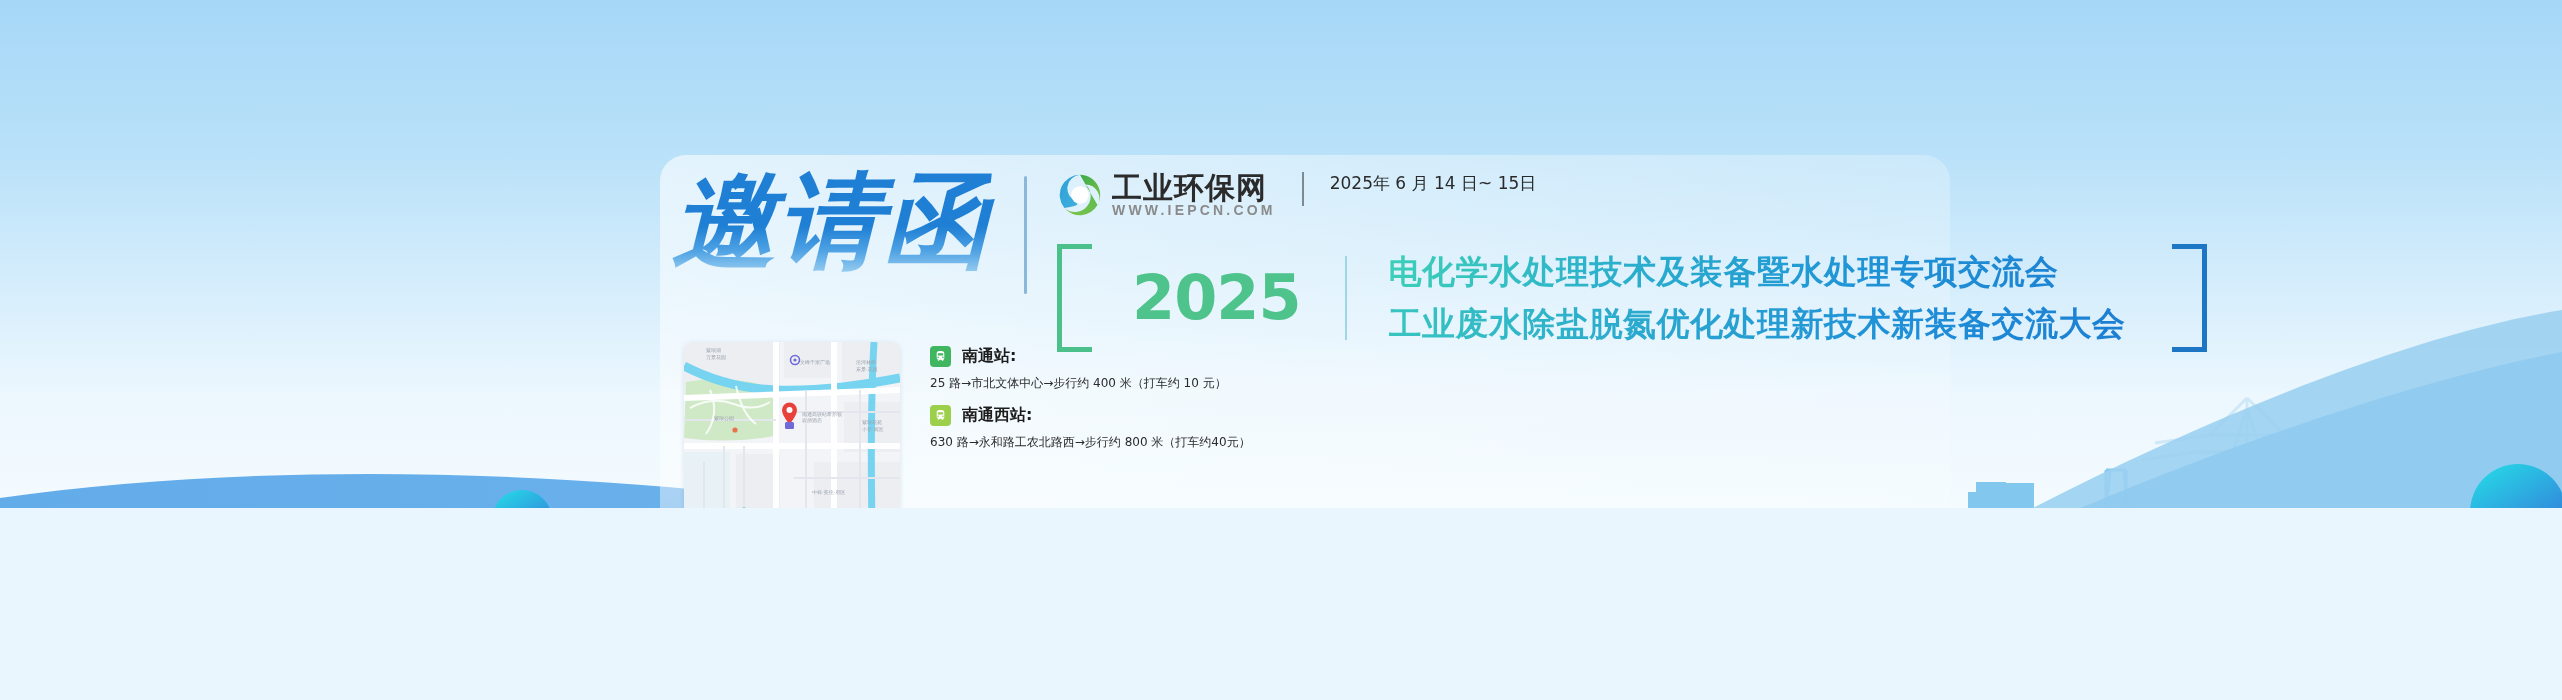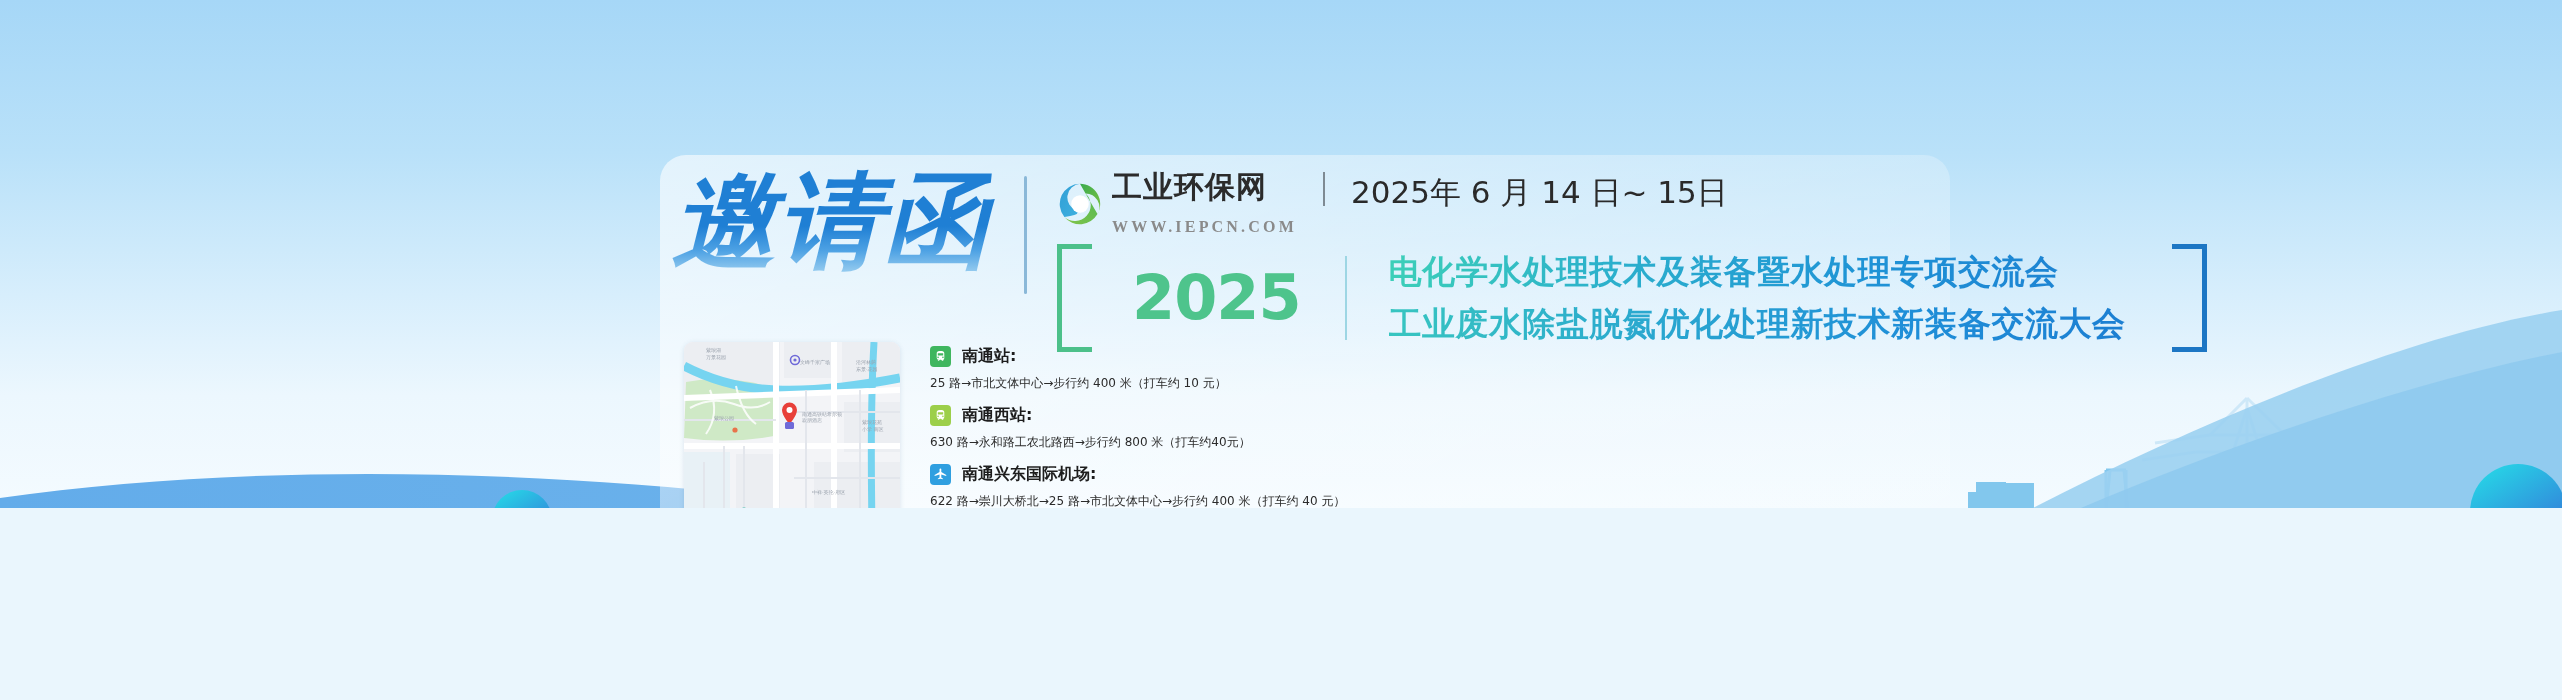--- a/index.html
+++ b/index.html
@@ -41,26 +41,26 @@
   
   #meta-row{display:flex;align-items:flex-start;height:58px;}
   #brand-logo{display:flex;align-items:center;gap:9px;}
   .logo-mark{width:46px;height:46px;flex:0 0 46px;}
   #brand-text{display:flex;flex-direction:column;justify-content:center;line-height:1;}
   #brand-name{
     font-family:"DejaVu Sans","Liberation Sans",sans-serif;
     font-size:30px;font-weight:bold;color:#2b2b2b;letter-spacing:1px;white-space:nowrap;
   }
   #brand-url{
-    font-size:16px;font-weight:bold;color:#8a8a8a;letter-spacing:3.2px;margin-top:17px;white-space:nowrap;font-family:Liberation Serif, serif;
+    font-size:14px;font-weight:bold;color:#8a8a8a;letter-spacing:3.2px;margin-top:0;white-space:nowrap;
   }
   .meta-sep{width:2px;height:34px;background:#7e8a93;margin:0 26px;}
   #meta-date,#meta-venue{
     font-family:"DejaVu Sans","Liberation Sans",sans-serif;
-    font-size:31px;color:#2a2a2a;white-space:nowrap;font-weight:500;
+    font-size:17px;color:#2a2a2a;white-space:nowrap;font-weight:500;
   }
   #meta-venue{margin-left:54px;}
 
   
   #conf-row{display:flex;align-items:stretch;margin-top:14px;position:relative;gap:20px;}
   .bracket{width:30px;position:relative;flex:0 0 30px;}
   .bracket.left{border-left:5px solid #4cc08a;border-top:5px solid #4cc08a;border-bottom:5px solid #4cc08a;}
   .bracket.right{border-right:5px solid #1c76c4;border-top:5px solid #1c76c4;border-bottom:5px solid #1c76c4;margin-left:26px;}
   #conf-year{
     font-family:"DejaVu Sans","Liberation Sans",sans-serif;
@@ -397,28 +397,17 @@
           <span class="tp-icon" style="background:#9ccf4a">
             <svg width="13" height="13" viewBox="0 0 24 24" fill="#ffffff">
               <path d="M12 2C8 2 5 2.6 5 6v8.5A3.5 3.5 0 0 0 8.5 18L7 19.5v.5h2l2-2h2l2 2h2v-.5L17.5 18A3.5 3.5 0 0 0 19 14.5V6c0-3.4-3-4-7-4zM7.5 15a1.5 1.5 0 1 1 0-3 1.5 1.5 0 0 1 0 3zm9 0a1.5 1.5 0 1 1 0-3 1.5 1.5 0 0 1 0 3zM17 10H7V6h10v4z"></path>
             </svg>
           </span>
           <span class="tp-name">南通西站:</span>
         </div>
         <div class="tp-route">630 路→永和路工农北路西→步行约 800 米（打车约40元）</div>
       </div>
 
-      <div class="transport-item">
-        <div class="transport-head">
-          <span class="tp-icon" style="background:#2f9fe0">
-            <svg width="14" height="14" viewBox="0 0 24 24" fill="#ffffff">
-              <path d="M21 15.5v-2l-8.5-5V4a1.5 1.5 0 0 0-3 0v4.5L1 13.5v2l8.5-2.5V18L6.5 20v1.2l4.5-1.2 4.5 1.2V20L12.5 18v-5l8.5 2.5z"></path>
-            </svg>
-          </span>
-          <span class="tp-name">南通兴东国际机场:</span>
-        </div>
-        <div class="tp-route">622 路→崇川大桥北→25 路→市北文体中心→步行约 400 米（打车约 40 元）</div>
-      </div>
 
     </div>
   </div>
 
 </div>
 
 </body></html>

